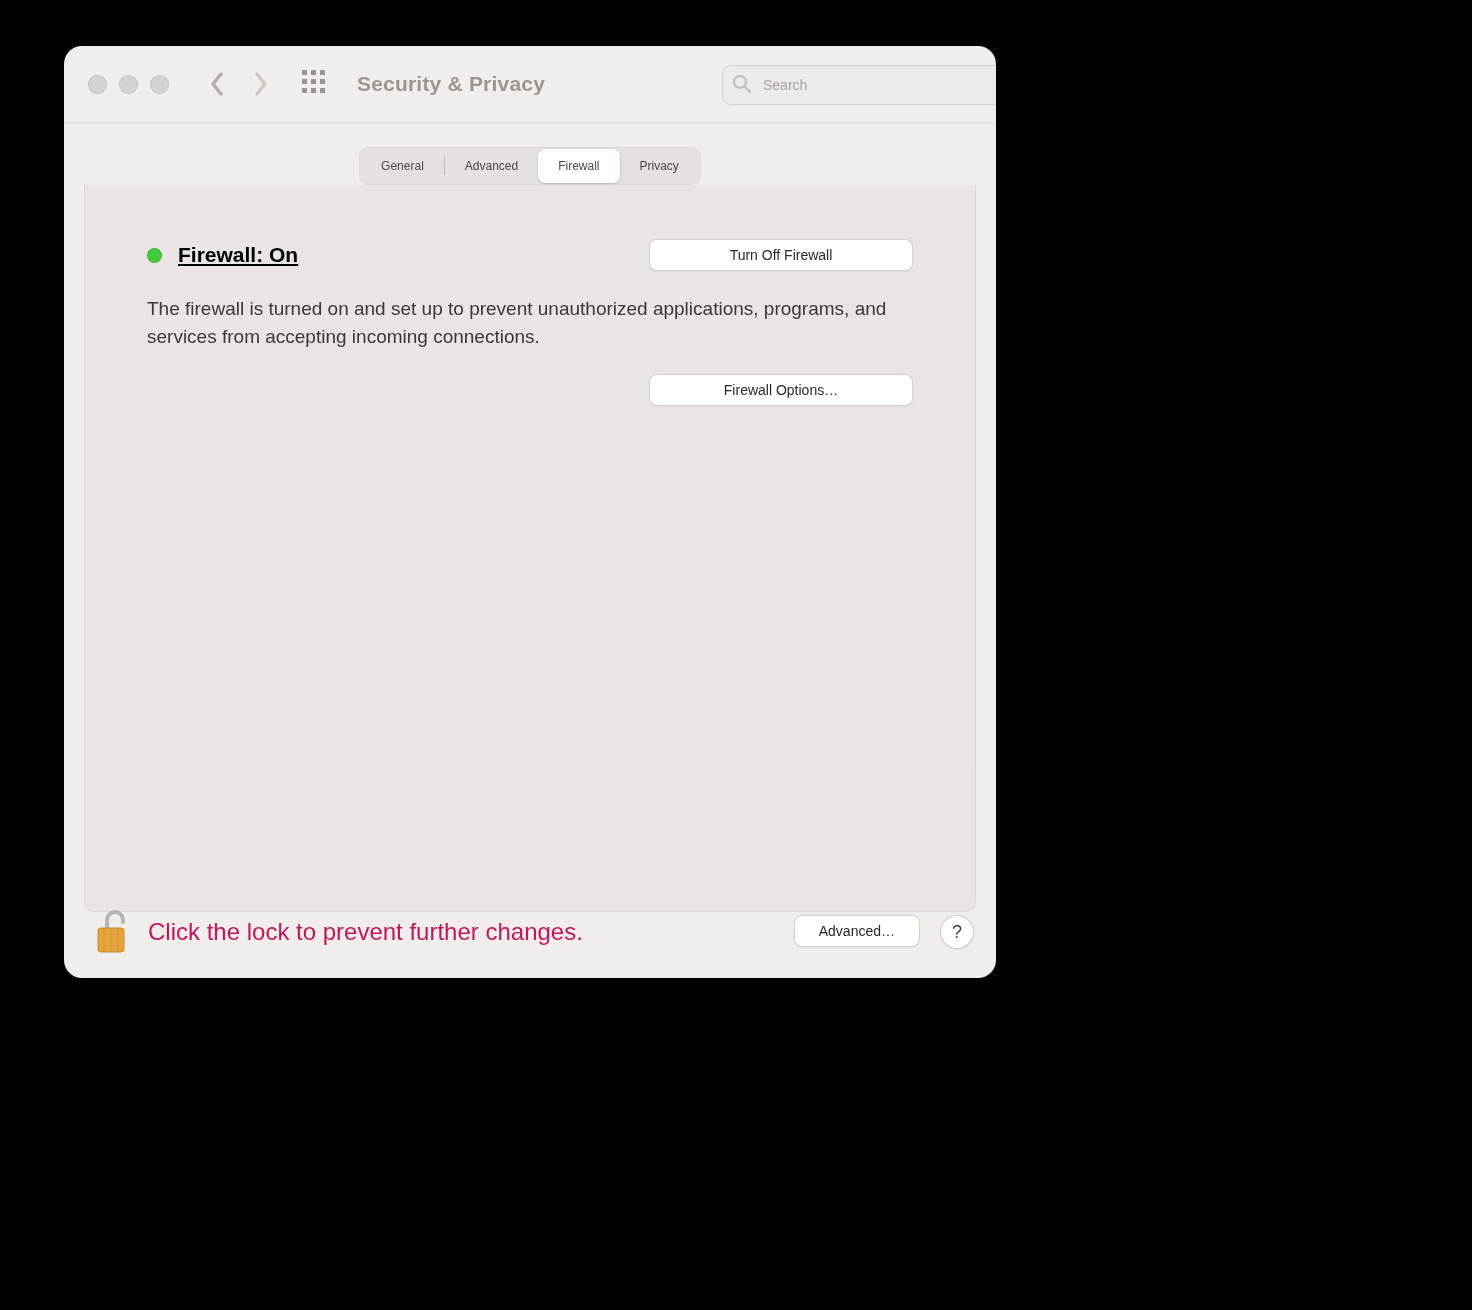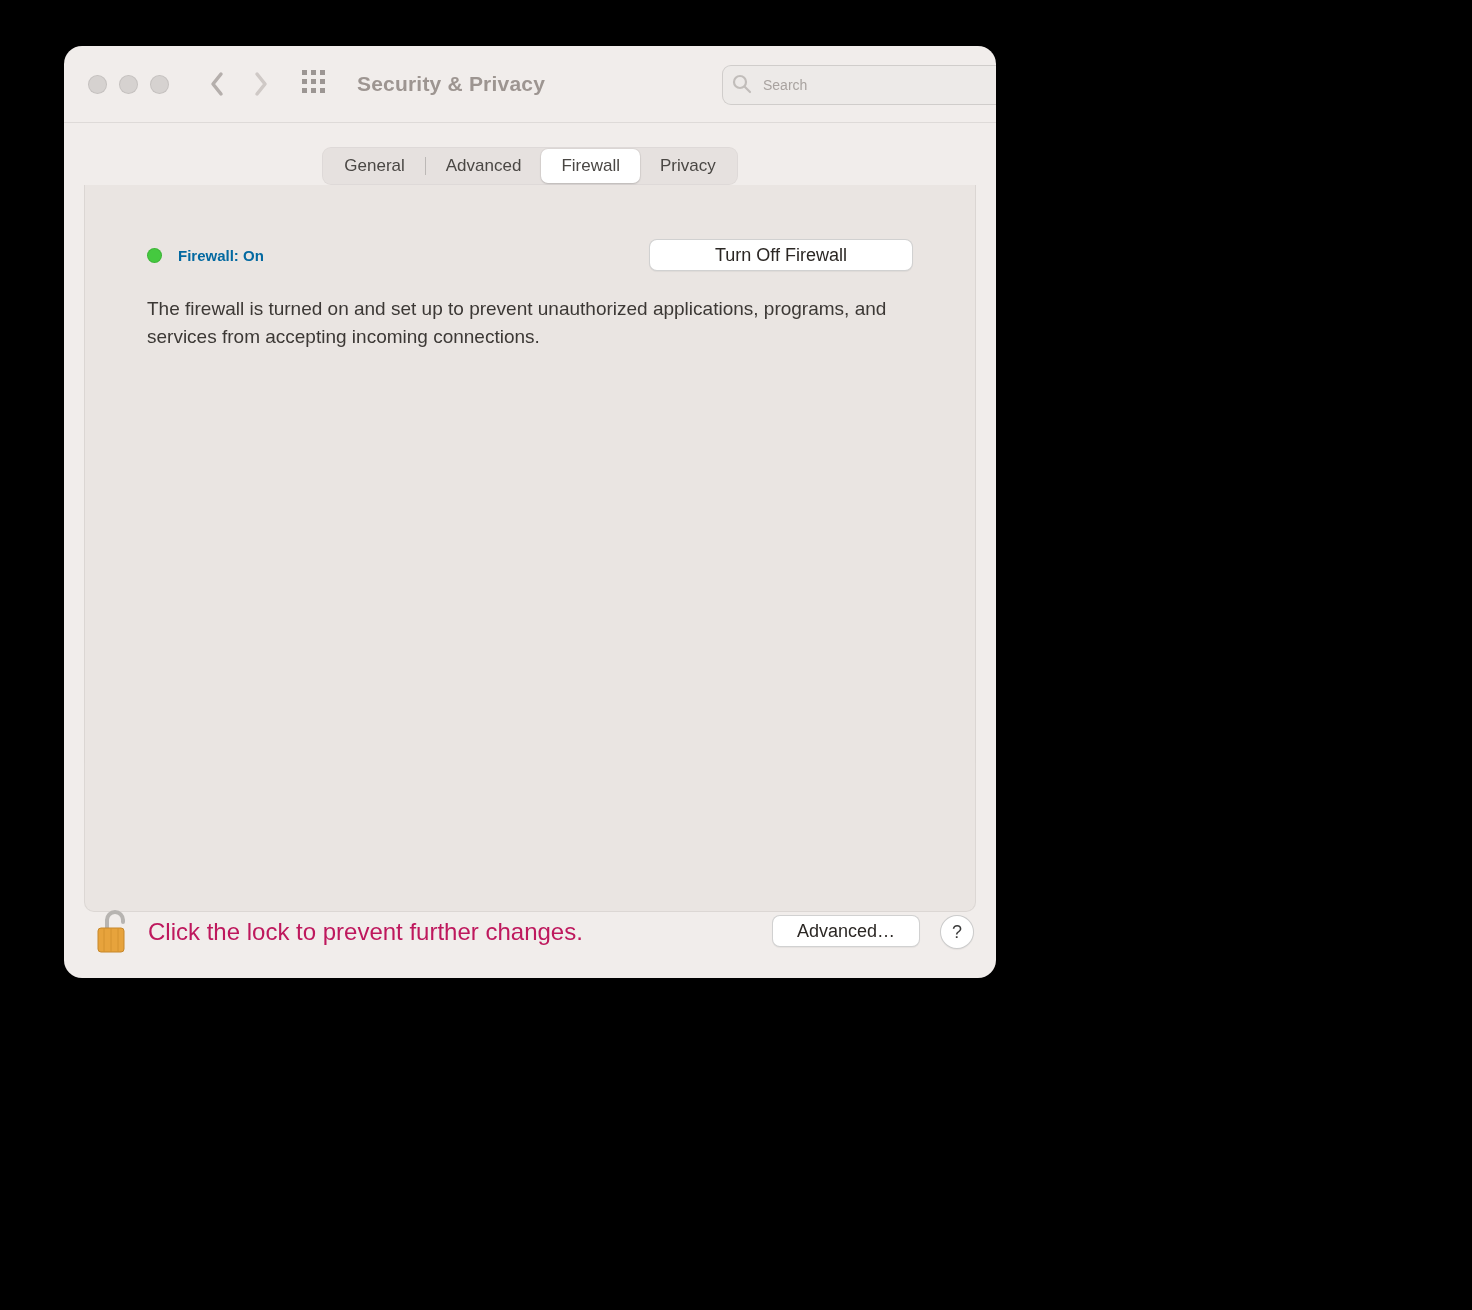--- a/index.html
+++ b/index.html
@@ -27,36 +27,36 @@
   .search-wrap svg{position:absolute;left:10px;top:50%;transform:translateY(-50%);opacity:.45;}
   .content{position:relative;padding:0 0 0 0;}
   .tabbar{
     display:flex;justify-content:center;margin-top:24px;
   }
   .tabs{
     display:flex;background:#e6e1df;border-radius:9px;padding:2px;gap:0;height:34px;
     box-shadow:inset 0 0 0 1px rgba(0,0,0,.03);
   }
   .tab{
-    display:flex;align-items:center;padding:0 20px;font-size:17px;color:#4a4744;
+    display:flex;align-items:center;padding:0 20px;font-size:12px;color:#4a4744;
     border-radius:7px;cursor:default;position:relative;
   }
   .tab.active{background:#fff;box-shadow:0 1px 2px rgba(0,0,0,.15),0 0 0 1px rgba(0,0,0,.04);}
   .tab-sep{width:1px;height:18px;background:rgba(0,0,0,.18);align-self:center;}
   .panel{
     margin:0 20px 0 20px;background:#eae5e2;border:1px solid rgba(0,0,0,.06);
     border-top:none;border-radius:0 0 10px 10px;
     height:672px;padding:54px 62px 0 62px;position:relative;
   }
   .status-row{display:flex;align-items:center;gap:16px;}
   .status-dot{width:15px;height:15px;border-radius:50%;background:#45c93f;box-shadow:inset 0 0 0 1px rgba(0,0,0,.1);}
-  .status-label{font-size:15px;font-weight:700;color:#0369a1;}
+  .status-label{font-size:21px;font-weight:700;color:#000000;text-decoration:underline;}
   .btn{
     background:#fff;border:1px solid rgba(0,0,0,.18);border-radius:8px;
-    font-size:18px;color:#2b2724;padding:4px 24px;height:32px;
+    font-size:14px;color:#2b2724;padding:4px 24px;height:32px;
     box-shadow:0 1px 1px rgba(0,0,0,.05);display:inline-flex;align-items:center;justify-content:center;
     cursor:default;white-space:nowrap;
   }
   .btn.wide{width:264px;}
   .status-row .btn.wide{margin-left:auto;}
   .desc{margin-top:24px;font-size:19px;line-height:1.45;color:#3c3835;max-width:860px;}
   .options-row{display:flex;justify-content:flex-end;margin-top:24px;}
   .footer{
     position:absolute;left:0;right:0;bottom:0;height:92px;
     display:flex;align-items:center;padding:0 22px 0 28px;gap:18px;
@@ -139,20 +139,23 @@
         </div>
       </div>
 
       <div class="panel">
         <div class="status-row">
           <span class="status-dot"></span>
           <span class="status-label">Firewall: On</span>
           <button class="btn wide">Turn Off Firewall</button>
         </div>
         <div class="desc">The firewall is turned on and set up to prevent unauthorized applications, programs, and services from accepting incoming connections.</div>
+        <div class="options-row">
+          <button class="btn wide">Firewall Options…</button>
+        </div>
       </div>
     </div>
 
     <div class="footer">
       <span class="lock-icon">
         <svg width="38" height="48" viewBox="0 0 38 48">
           <path d="M15 20 V12 a8 8 0 0 1 16 0 v2" fill="none" stroke="#b7b4b1" stroke-width="4" stroke-linecap="round"></path>
           <rect x="6" y="20" width="26" height="24" rx="3" fill="#e7a33c" stroke="#c7872a" stroke-width="1"></rect>
           <rect x="6" y="20" width="26" height="24" rx="3" fill="url(#g)" opacity=".25"></rect>
           <line x1="12" y1="20" x2="12" y2="44" stroke="#d4922f" stroke-width="1"></line>

